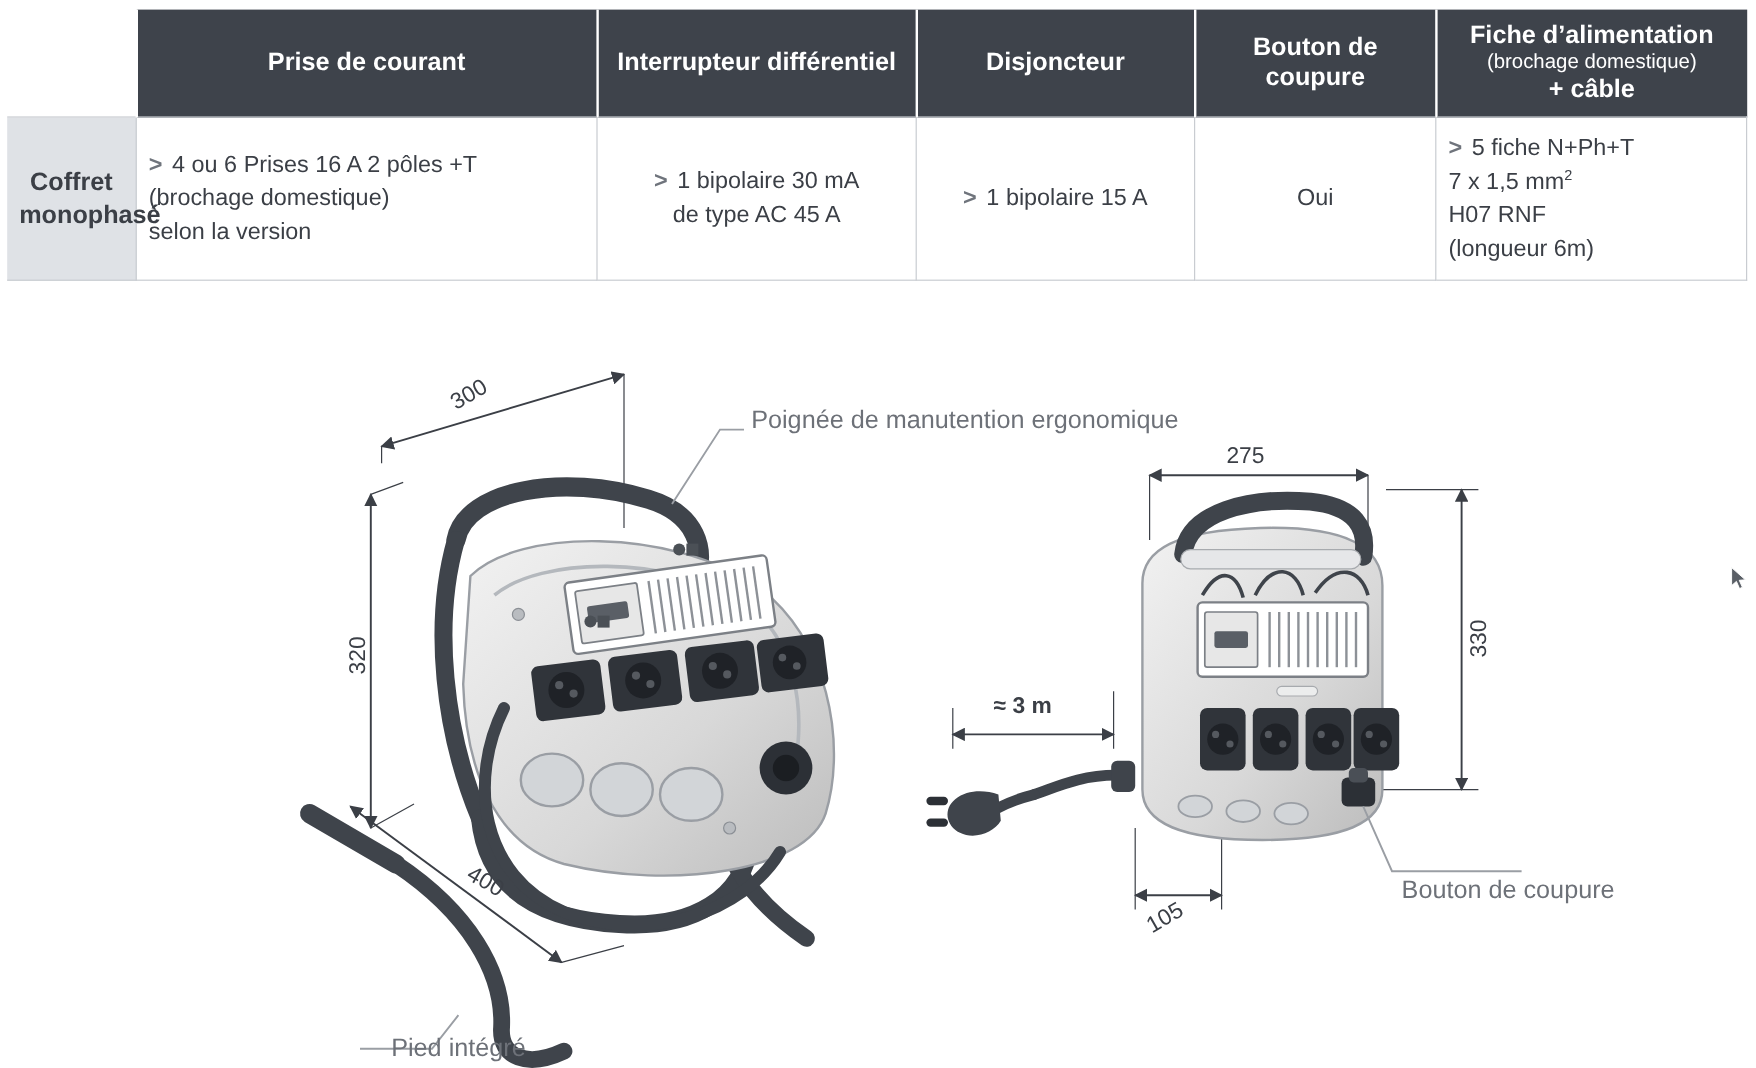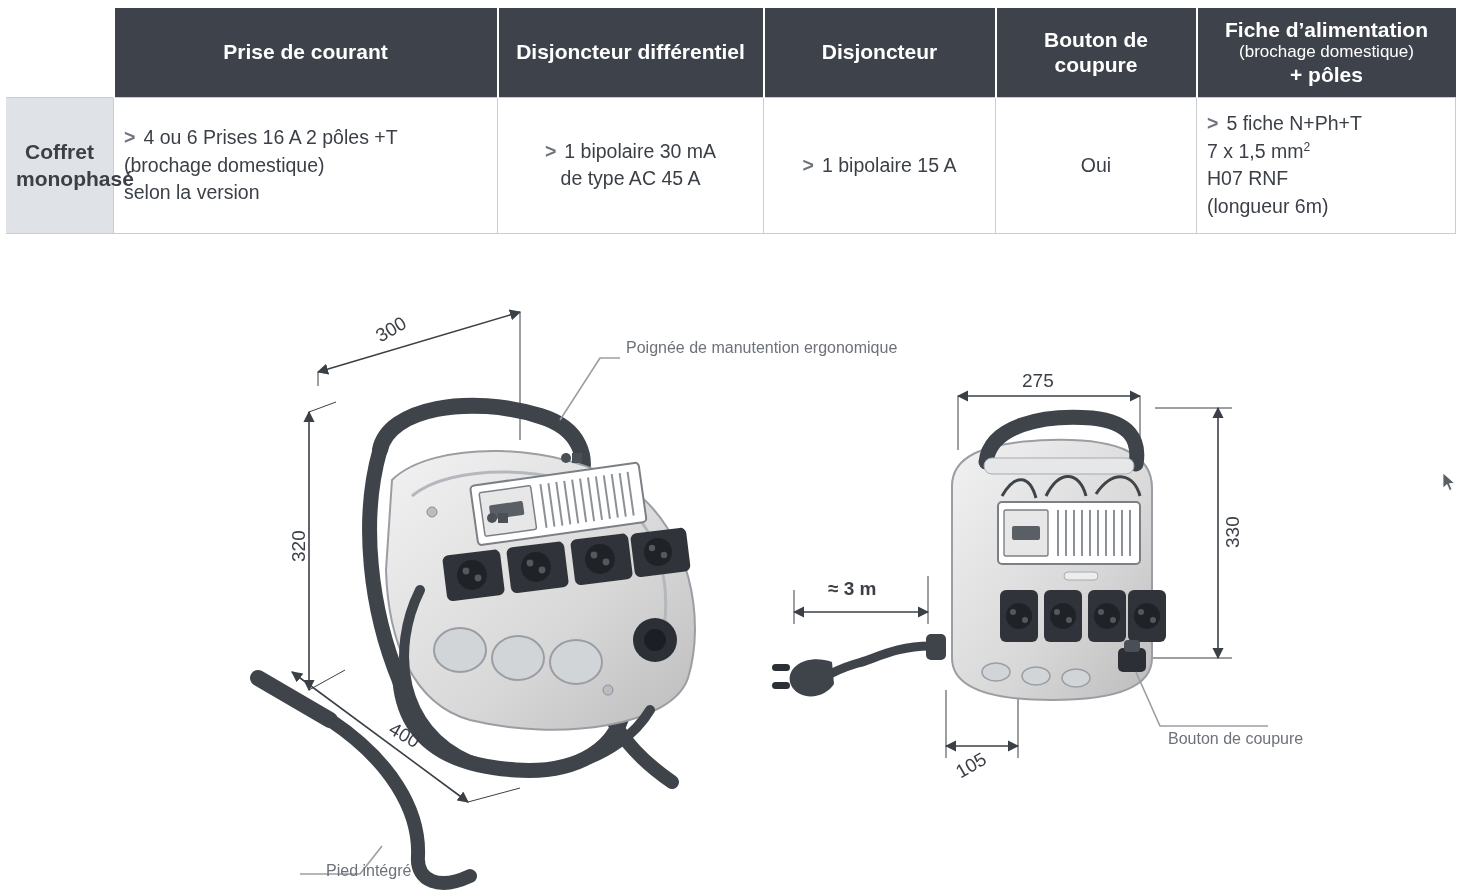--- a/index.html
+++ b/index.html
@@ -86,21 +86,21 @@
 
   .dim-label {
     position: absolute;
     font-size: 19px;
     color: #3b3f46;
     font-family: "Liberation Sans", sans-serif;
     white-space: nowrap;
   }
   .callout-label {
     position: absolute;
-    font-size: 16px;
+    font-size: 21px;
     color: #6d7178;
     font-family: "Liberation Sans", sans-serif;
     white-space: nowrap;
   }
   .rot90  { transform: rotate(-90deg); transform-origin: left top; }
   .rot-30 { transform: rotate(-30deg); transform-origin: left top; }
   .rot30  { transform: rotate(30deg);  transform-origin: left top; }
 
   
   .cursor {
@@ -115,32 +115,32 @@
 <body>
 
 <table class="spec-table">
   <thead>
     <tr>
       <th class="corner"></th>
       <th style="width:370px">
         <span>Prise de courant</span>
       </th>
       <th style="width:252px">
-        <span>Disjoncteur différentiel</span>
+        <span>Interrupteur différentiel</span>
       </th>
       <th style="width:218px">
         <span>Disjoncteur</span>
       </th>
       <th style="width:187px">
         <span>Bouton de coupure</span>
       </th>
       <th style="width:246px">
         <span>Fiche d’alimentation</span>
         <span class="th-sub">(brochage domestique)</span>
-        <span>+ pôles</span>
+        <span>+ câble</span>
       </th>
     </tr>
   </thead>
   <tbody>
     <tr>
       <td class="row-head" style="width:177px">Coffret monophasé</td>
 
       <td class="cell-left">
         <span class="bullet-line">
           <span class="bullet">&gt;</span><span>4 ou 6 Prises 16 A 2 pôles +T</span>

